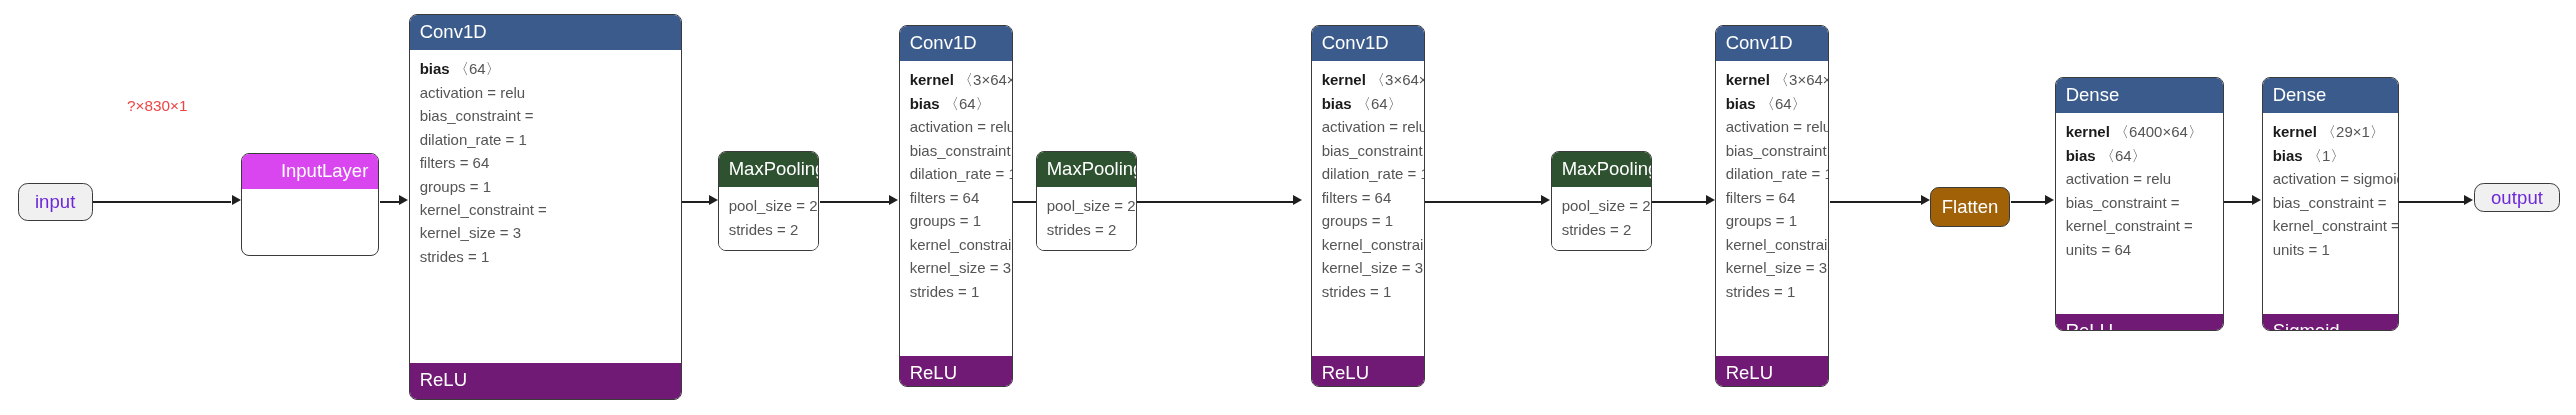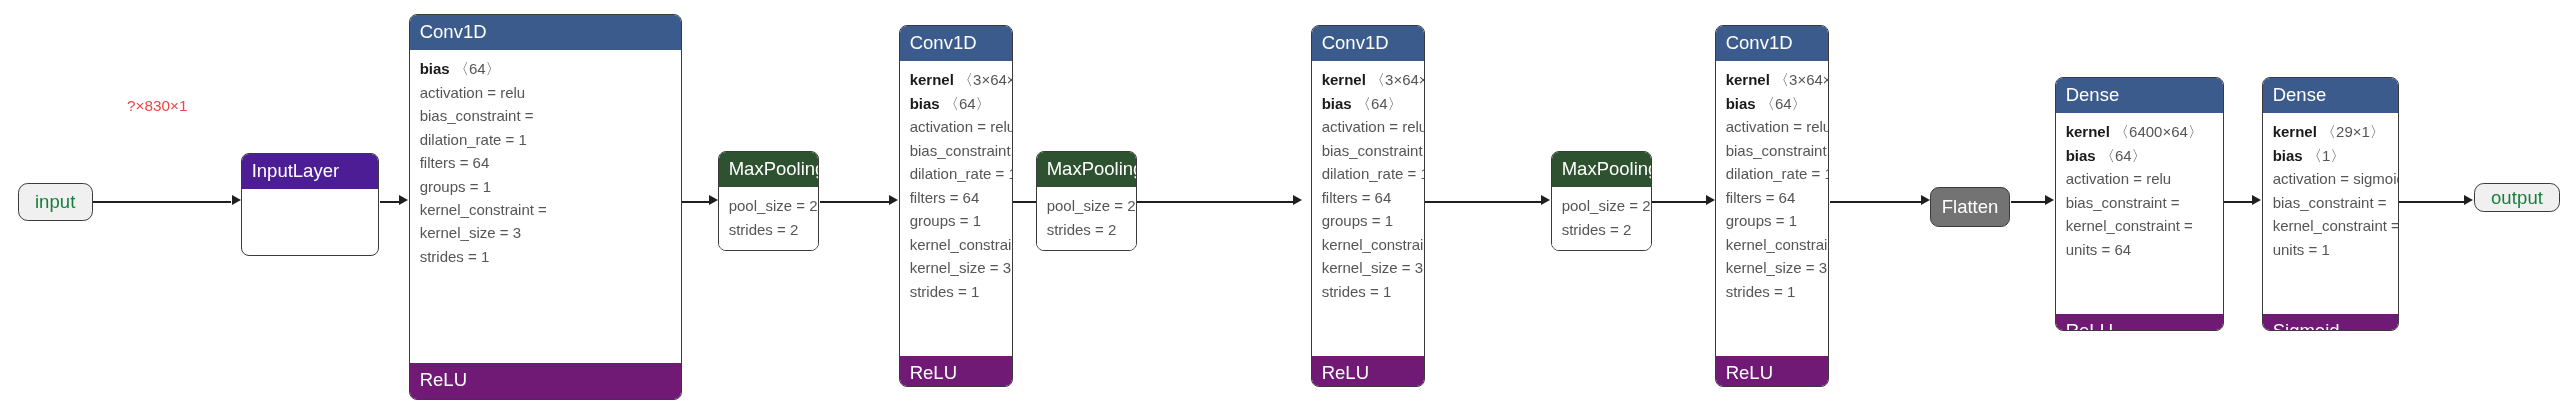--- a/index.html
+++ b/index.html
@@ -20,21 +20,21 @@
   
   .pill {
     position: absolute;
     box-sizing: border-box;
     background: #f0f0f0;
     border: 1.6px solid #3b3b3b;
     border-radius: 9.7px;
     display: flex;
     align-items: center;
     justify-content: center;
-    color: #15803d;
+    color: #6d28d9;
     font-size: 18.5px;
     letter-spacing: 0.1px;
   }
 
   
   .solid-node {
     position: absolute;
     box-sizing: border-box;
     border: 1.6px solid #3b3b3b;
     border-radius: 8.8px;
@@ -90,23 +90,23 @@
     font-weight: bold;
     color: #1a1a1a;
   }
   .prop .pshape {
     color: #555555;
   }
 
   
   .hdr-blue   { background: #3a5b8b; }
   .hdr-green  { background: #2e5130; }
-  .hdr-gray   { background: #4c1d95; }
+  .hdr-gray   { background: #d946ef; text-align: right; }
   .ftr-maroon { background: #701a75; margin-top: 46px; }
-  .node-brown { background: #737373; }
+  .node-brown { background: #a16207; }
 
   
   .edge {
     position: absolute;
     height: 0;
     border-top: 2px solid #1f1f1f;
   }
   .arrowhead {
     position: absolute;
     width: 0; height: 0;

